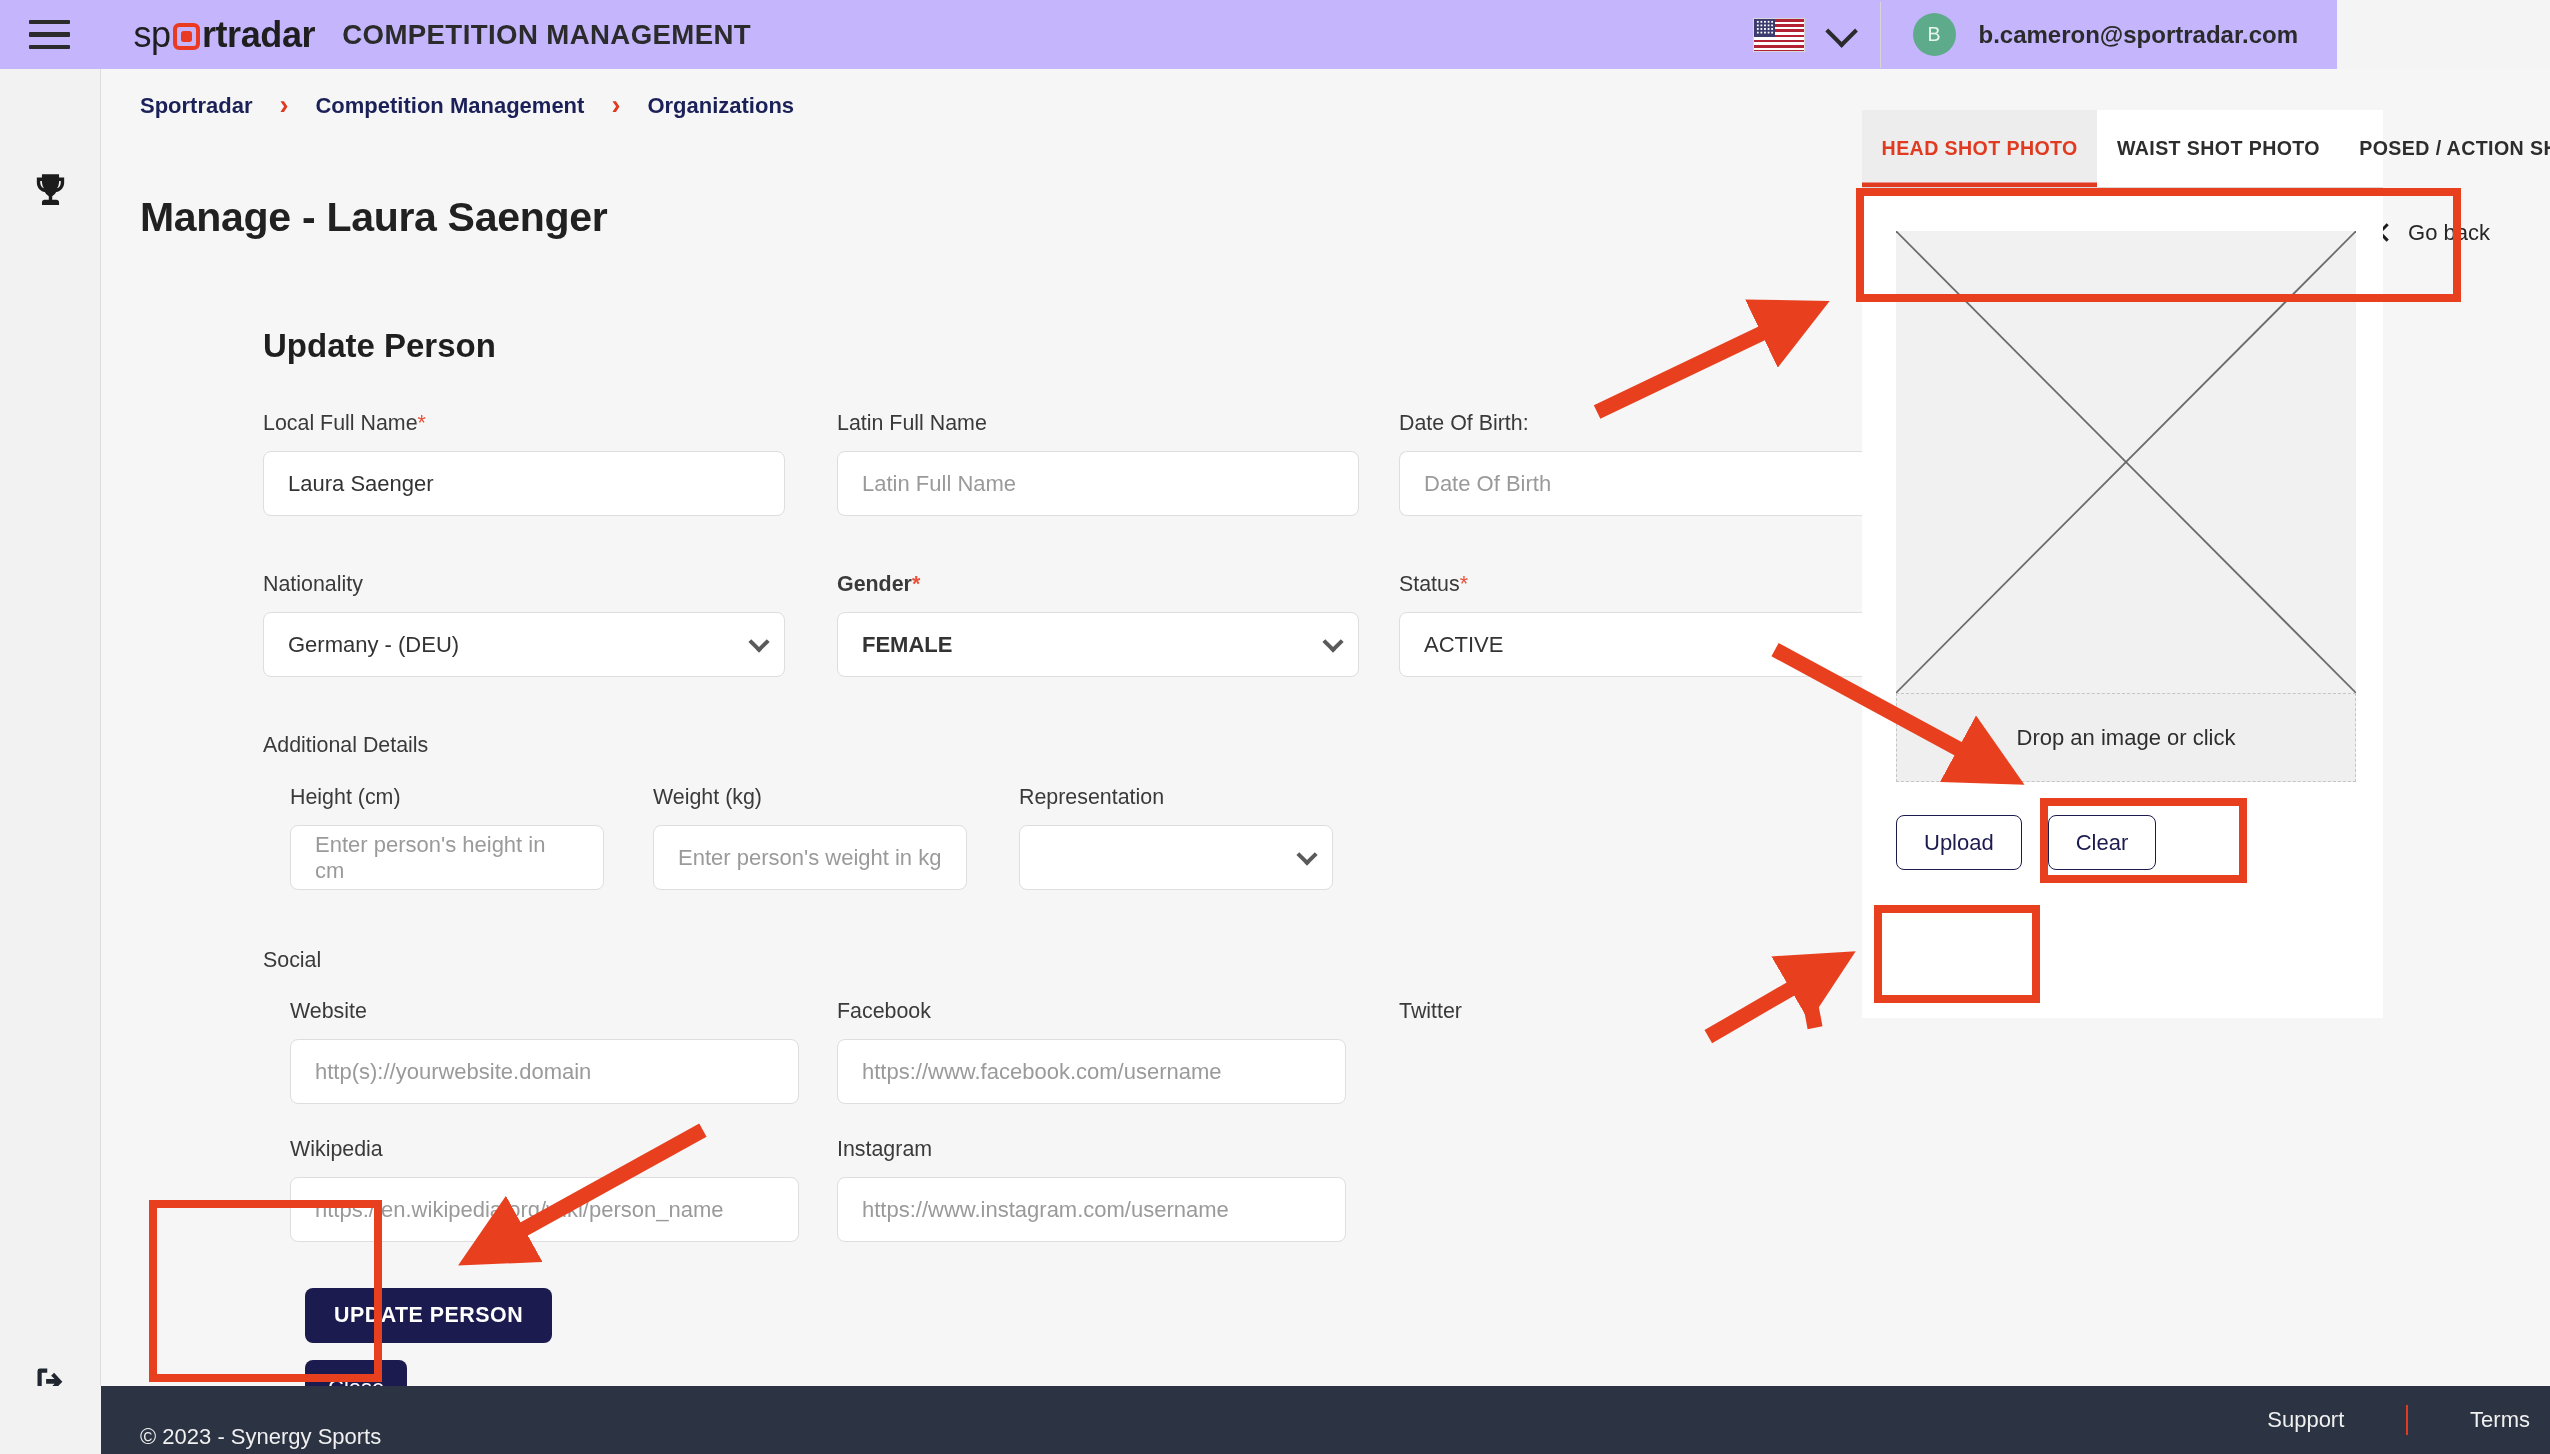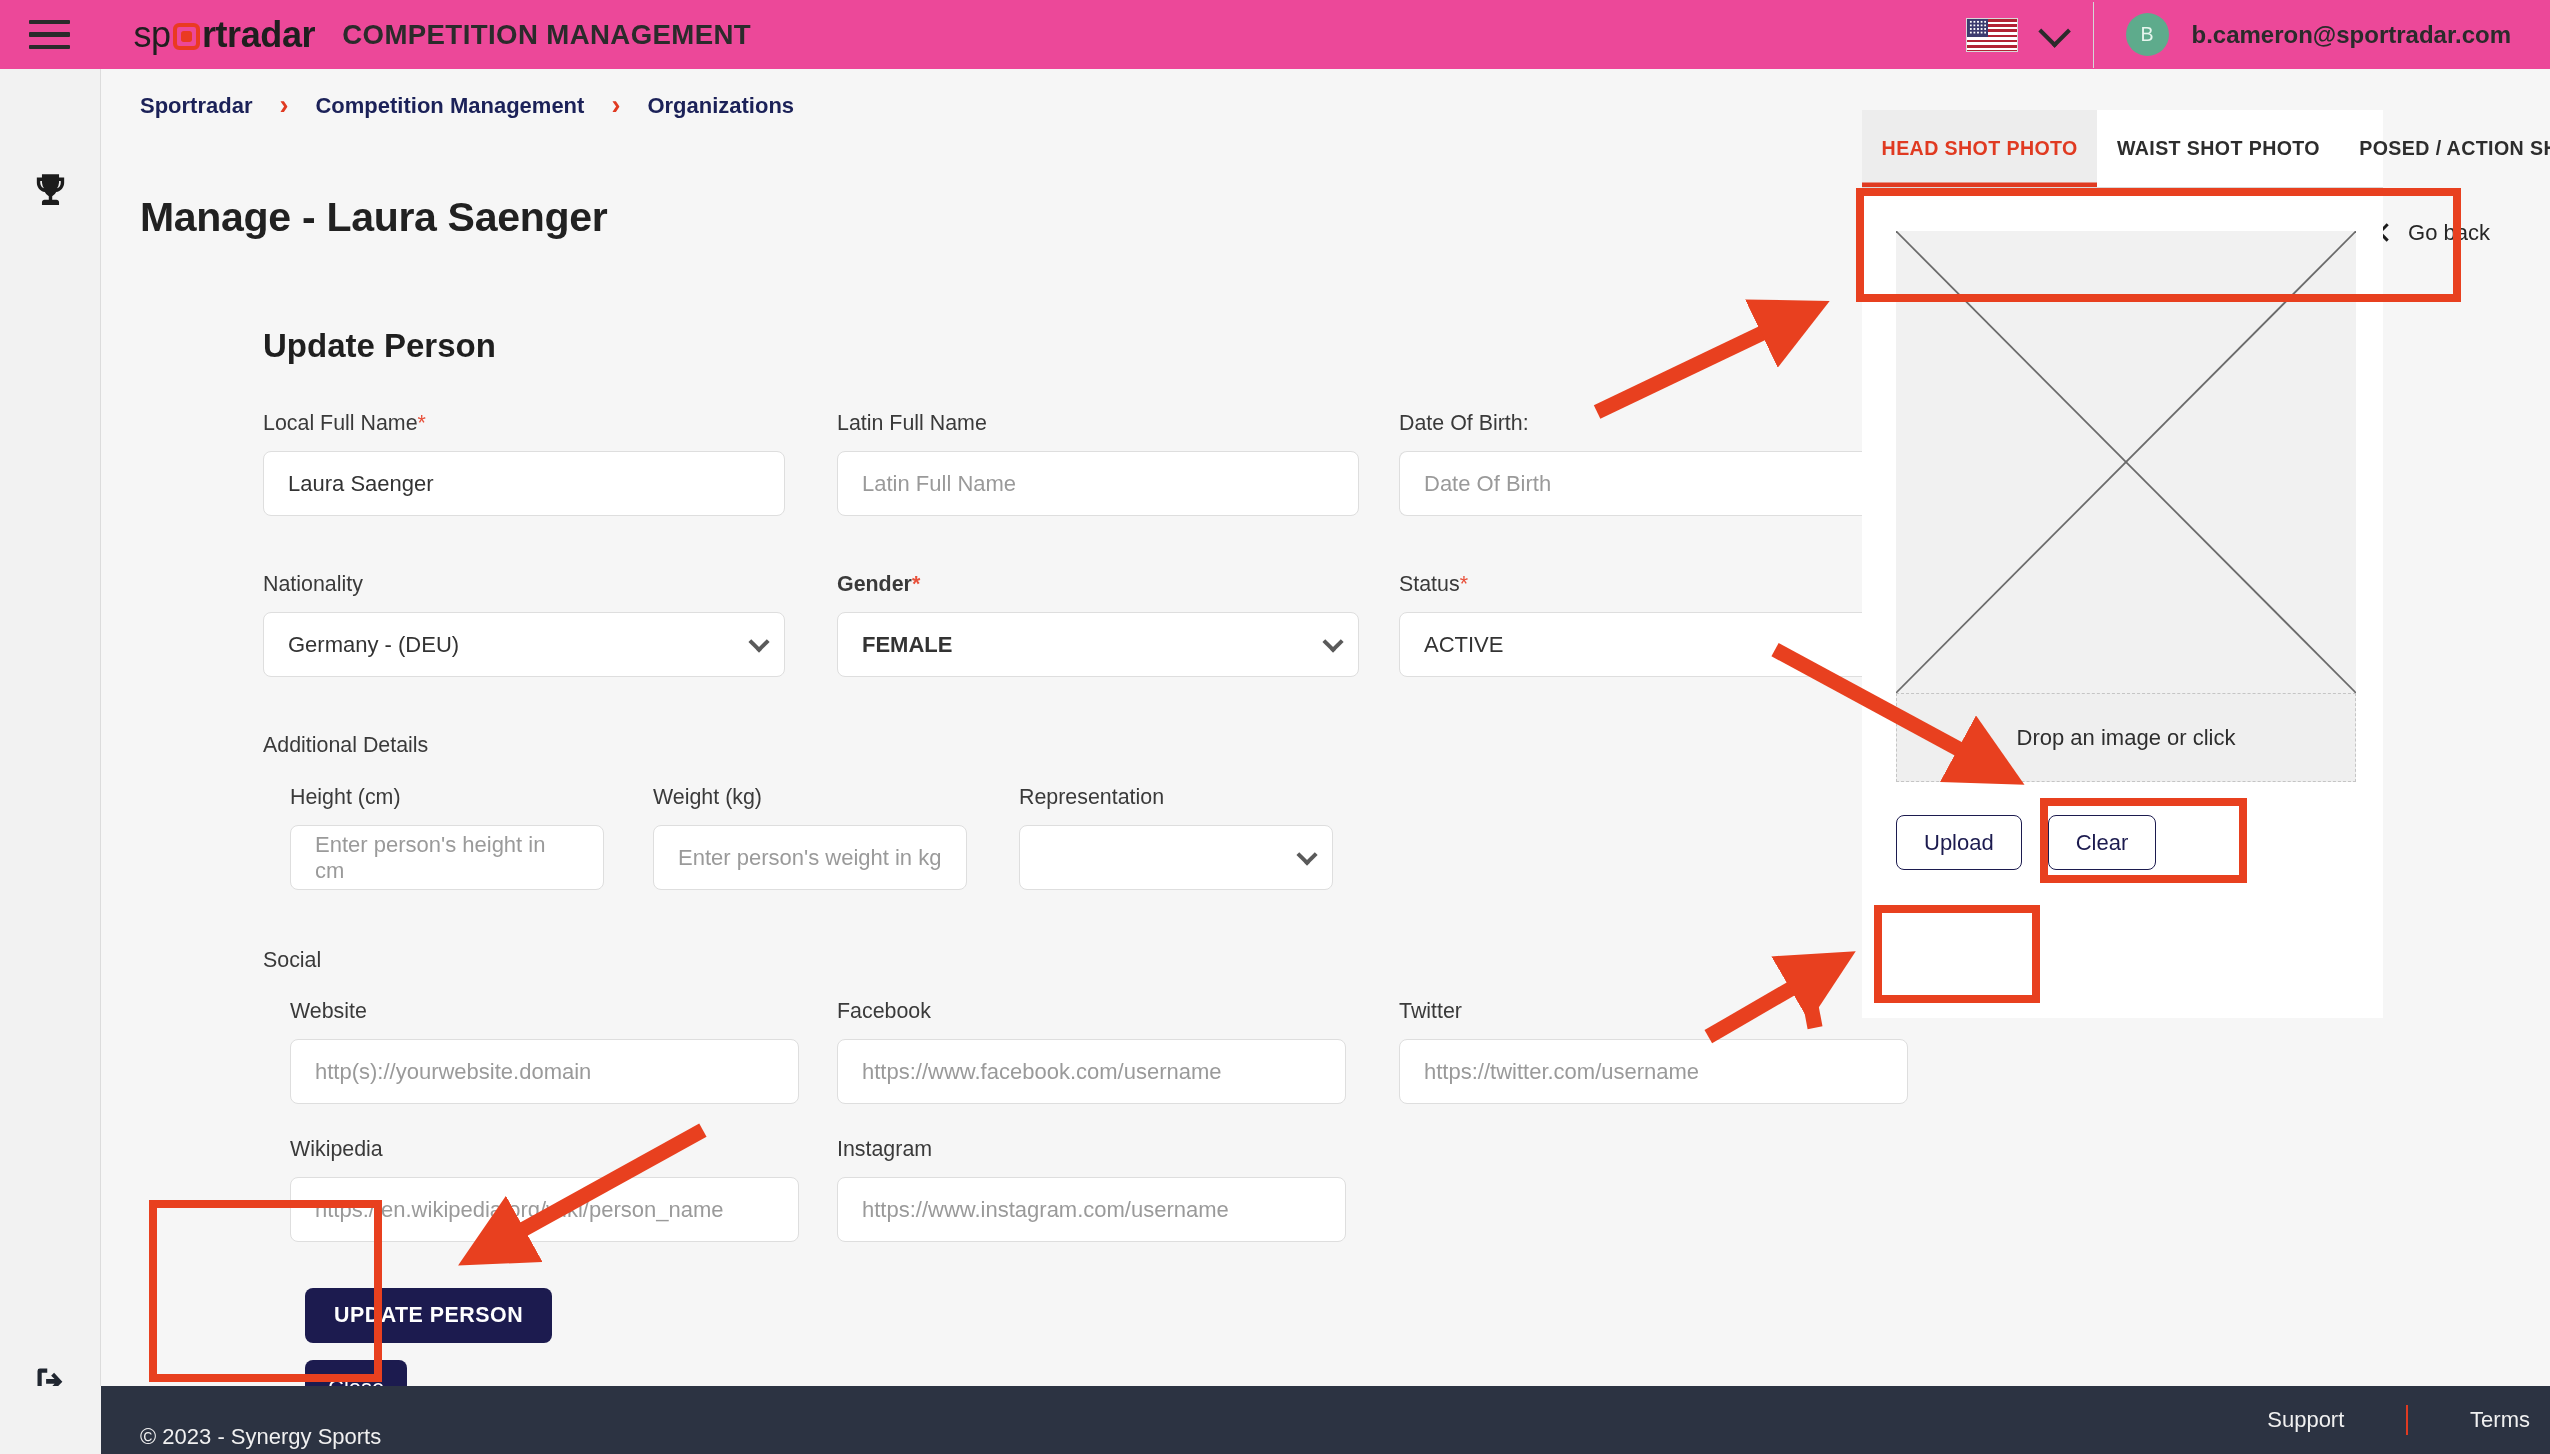--- a/index.html
+++ b/index.html
@@ -6,22 +6,22 @@
   html, body {
     width: 2550px; height: 1454px;
     font-family: "Liberation Sans", sans-serif;
     background: #f4f4f4;
     overflow: hidden;
   }
   body { position: relative; }
 
   
   .topbar {
-    position: absolute; left: 0; top: 0; width: 2550px; height: 69px;
-    background: #ec4899;
+    position: absolute; left: 0; top: 0; width: 2337px; height: 69px;
+    background: #c4b5fd;
     display: flex; align-items: center;
   }
   .hamburger {
     width: 53px; height: 41px; margin-left: 28.5px;
     display: flex; flex-direction: column; justify-content: center; gap: 8px;
     cursor: pointer;
   }
   .hamburger span { display: block; width: 41px; height: 4.4px; background: #2b2b2b; border-radius: 0.9px; }
 
   .logo-wrap { display: flex; align-items: baseline; margin-left: 52px; }
@@ -355,21 +355,20 @@
       <div class="control placeholder">http(s)://yourwebsite.domain</div>
     </div>
 
     <div class="field" style="left:574px;top:588px;width:509px;">
       <label class="flabel">Facebook</label>
       <div class="control placeholder">https://www.facebook.com/username</div>
     </div>
 
     <div class="field" style="left:1136px;top:588px;width:509px;">
       <label class="flabel">Twitter</label>
-      <div class="control placeholder">https://twitter.com/username</div>
     </div>
 
     <div class="field" style="left:27px;top:726px;width:509px;">
       <label class="flabel">Wikipedia</label>
       <div class="control placeholder">https://en.wikipedia.org/wiki/person_name</div>
     </div>
 
     <div class="field" style="left:574px;top:726px;width:509px;">
       <label class="flabel">Instagram</label>
       <div class="control placeholder">https://www.instagram.com/username</div>

